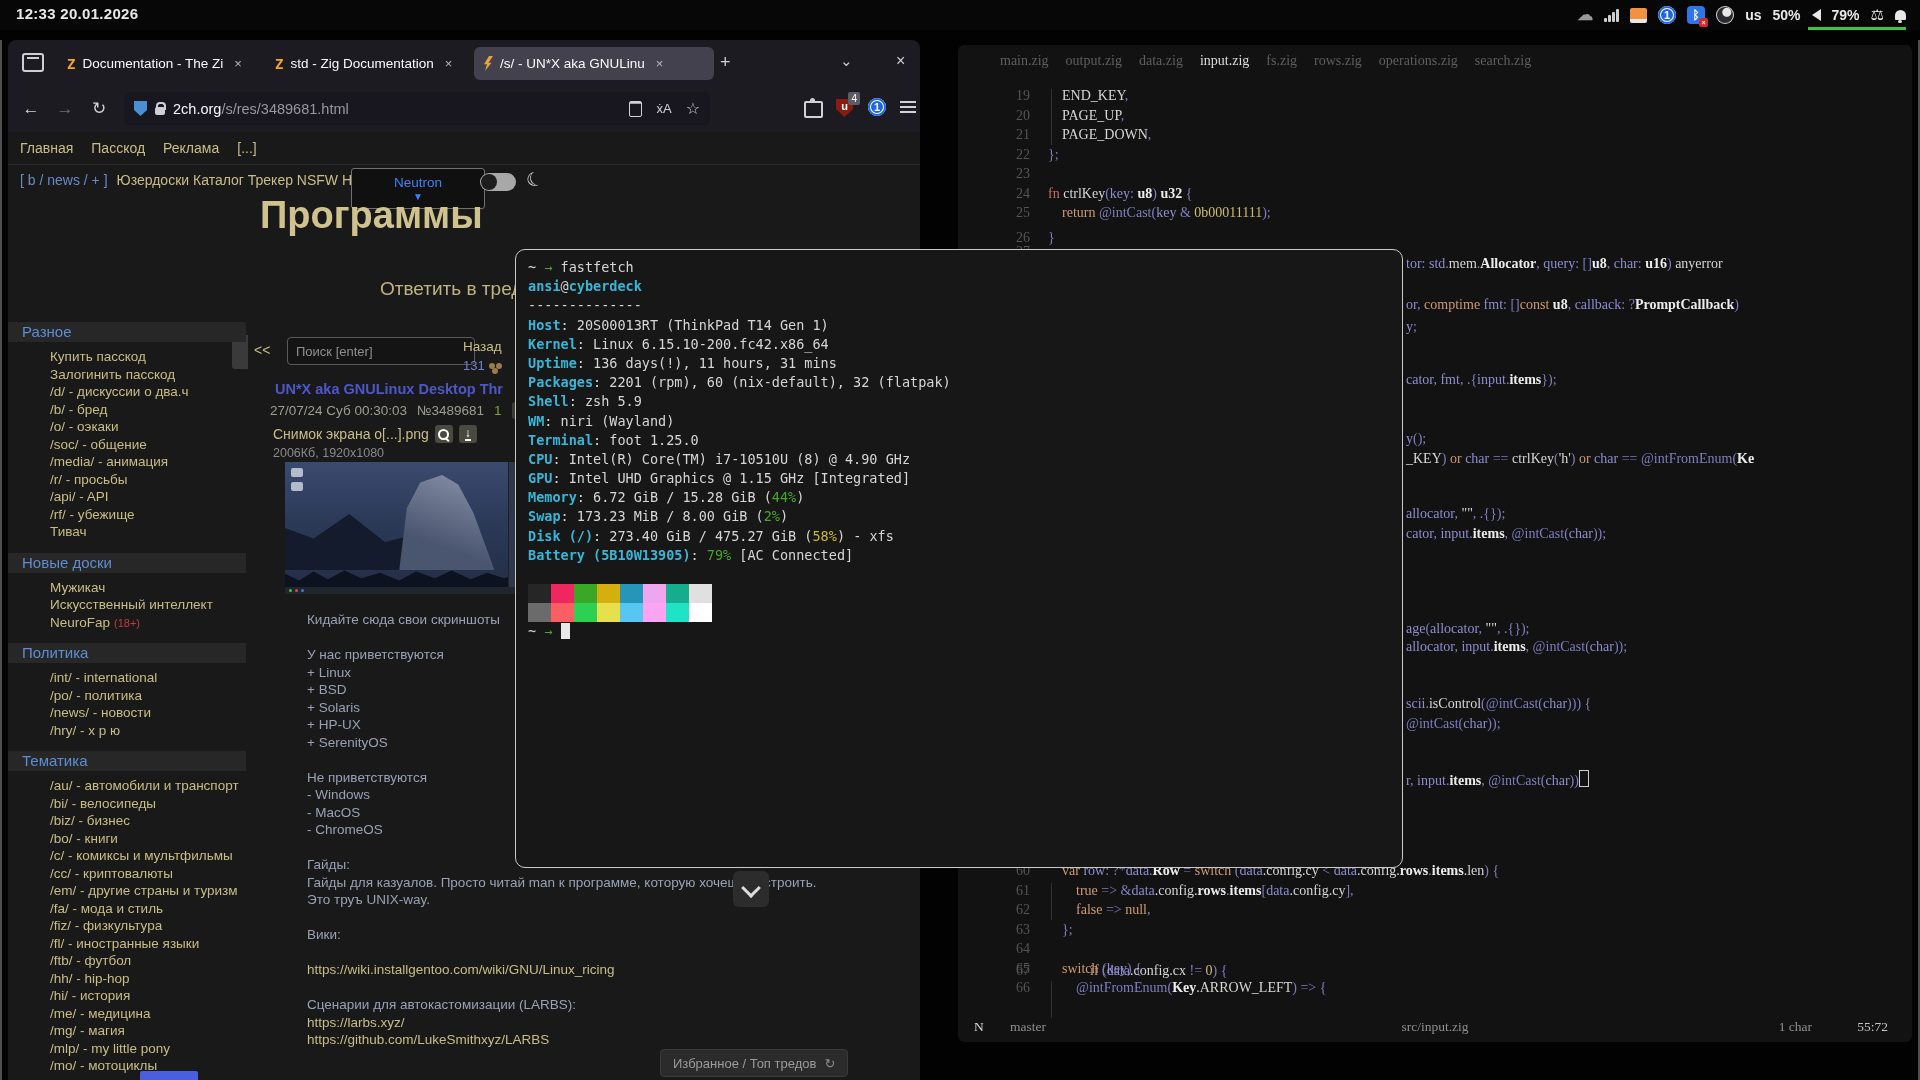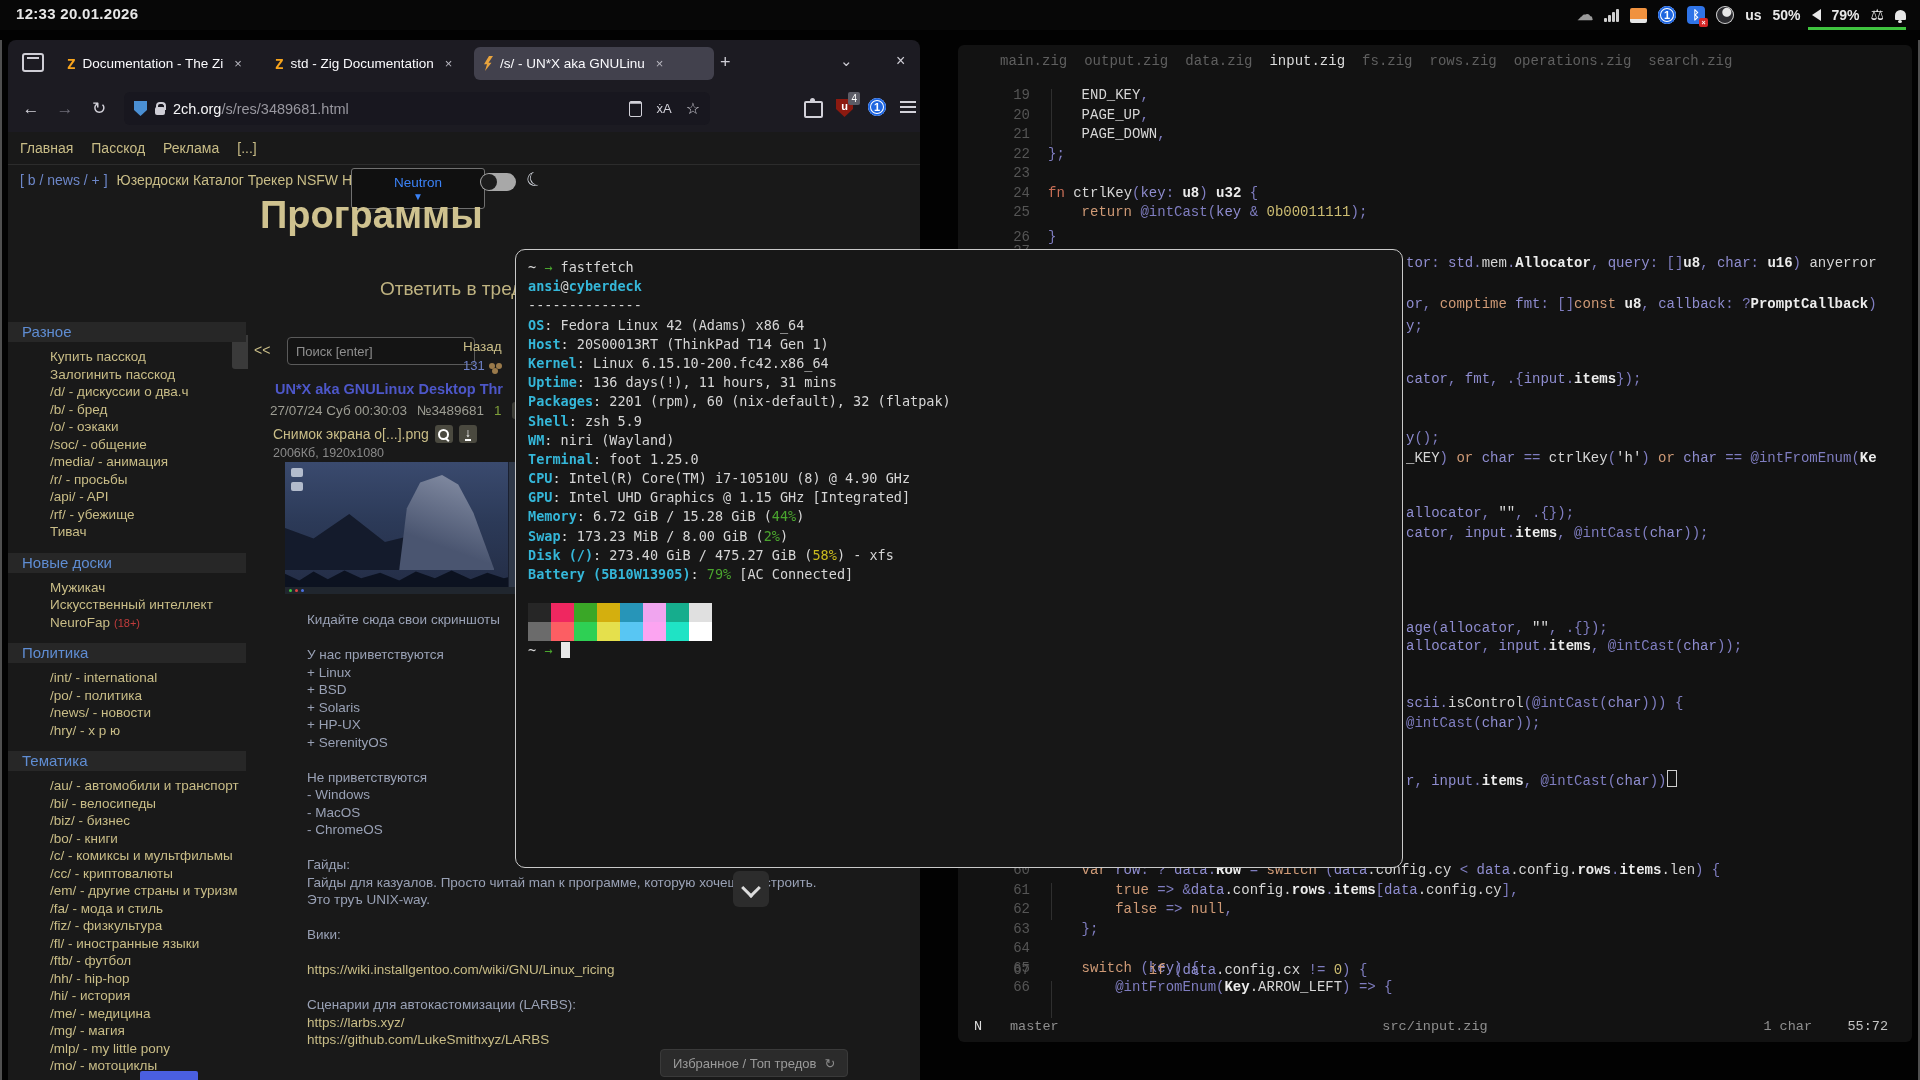--- a/index.html
+++ b/index.html
@@ -104,21 +104,21 @@
   .thumb .side{position:absolute;right:0;top:0;width:14px;height:100%;background:#2f3848;border-left:1px solid #1a2030;}
   .postlines{position:absolute;left:299px;top:479px;font-size:13.5px;}
   .postlines div{height:17.5px;line-height:17.5px;white-space:nowrap;}
   .fav-pill{position:absolute;left:652px;top:917px;height:26px;background:#2b2b2b;border:1px solid #3a3a3a;border-radius:4px;color:#9b9b9b;
             font-size:13px;display:flex;align-items:center;gap:8px;padding:0 12px;}
   .scrolldown{position:absolute;left:725px;top:739px;width:36px;height:36px;background:#2c2c2c;border-radius:6px;}
   .scrolldown i{position:absolute;left:11px;top:10px;width:11px;height:11px;border-right:3px solid #dcdcdc;border-bottom:3px solid #dcdcdc;transform:rotate(45deg);}
   .bluebar{position:absolute;left:132px;top:939px;width:58px;height:9px;background:#4a5fe0;border-radius:2px 2px 0 0;}
   
   .ewin{position:absolute;left:958px;top:45px;width:954px;height:997px;background:#121212;border-radius:6px;overflow:hidden;
-        font-family:Liberation Mono, monospace;}
+        font-family:Liberation Serif, serif;}
   .etabs{position:absolute;left:42px;top:8px;display:flex;gap:17px;font-size:14px;color:#5f5f5f;white-space:nowrap;}
   .etabs .on{color:#dcdcdc;}
   .cl{position:absolute;left:0;height:19.5px;line-height:19.5px;font-size:14px;white-space:pre;}
   .cl .ln{position:absolute;left:0;width:72px;text-align:right;color:#555;}
   .cl .code{position:absolute;left:90px;}
   .frag{position:absolute;left:448px;height:19.5px;line-height:19.5px;font-size:14px;white-space:pre;}
   .guide{position:absolute;width:1px;background:#2f2f2f;}
   .estatus{position:absolute;left:0;bottom:0;width:100%;height:27px;font-size:13.5px;color:#8f8f8f;}
   .estatus .mode{position:absolute;left:16px;top:4px;color:#dcdcdc;}
   .estatus .branch{position:absolute;left:52px;top:4px;}
@@ -431,21 +431,20 @@
       <span class="sel">1 char</span>
       <span class="pos">55:72</span>
     </div>
   </div>
 
   <div class="term">
     <div class="term-inner">
         <div class="tl"><span class="W">~ </span><span class="G">→ </span><span class="W">fastfetch</span></div>
         <div class="tl"><span class="C">ansi</span><span class="W">@</span><span class="C">cyberdeck</span></div>
         <div class="tl"><span class="W">--------------</span></div>
-        <div class="tl"><span class="C">OS</span><span class="W">: Fedora Linux 42 (Adams) x86_64</span></div>
         <div class="tl"><span class="C">Host</span><span class="W">: 20S00013RT (ThinkPad T14 Gen 1)</span></div>
         <div class="tl"><span class="C">Kernel</span><span class="W">: Linux 6.15.10-200.fc42.x86_64</span></div>
         <div class="tl"><span class="C">Uptime</span><span class="W">: 136 days(!), 11 hours, 31 mins</span></div>
         <div class="tl"><span class="C">Packages</span><span class="W">: 2201 (rpm), 60 (nix-default), 32 (flatpak)</span></div>
         <div class="tl"><span class="C">Shell</span><span class="W">: zsh 5.9</span></div>
         <div class="tl"><span class="C">WM</span><span class="W">: niri (Wayland)</span></div>
         <div class="tl"><span class="C">Terminal</span><span class="W">: foot 1.25.0</span></div>
         <div class="tl"><span class="C">CPU</span><span class="W">: Intel(R) Core(TM) i7-10510U (8) @ 4.90 GHz</span></div>
         <div class="tl"><span class="C">GPU</span><span class="W">: Intel UHD Graphics @ 1.15 GHz [Integrated]</span></div>
         <div class="tl"><span class="C">Memory</span><span class="W">: 6.72 GiB / 15.28 GiB (</span><span class="G">44%</span><span class="W">)</span></div>

